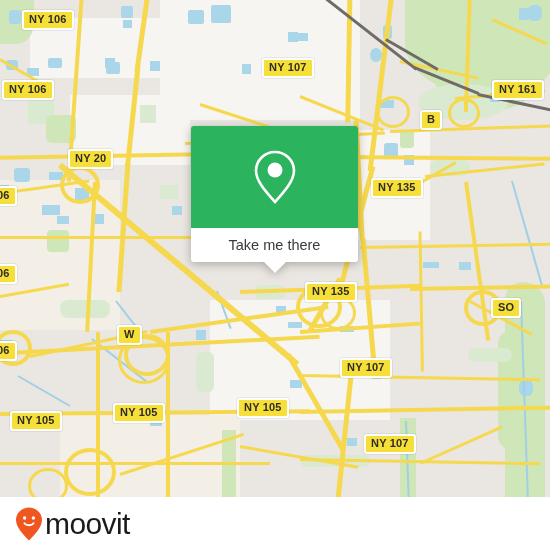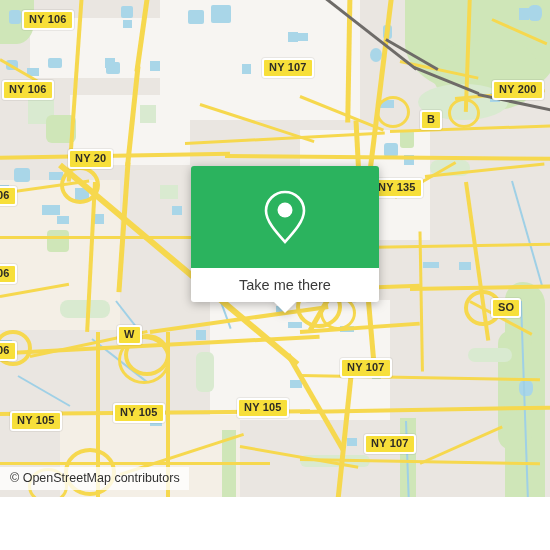--- a/index.html
+++ b/index.html
@@ -40,23 +40,22 @@
     line-height:13px;
     padding:1px 5px 2px 5px;
     white-space:nowrap;
     box-shadow:0 0 0 1px rgba(0,0,0,.06);
     letter-spacing:.2px;
   }
   .shield.sq{padding:1px 5px 2px 5px;}
 
   
   .popup{
-    position:absolute;left:191px;top:126px;width:188px;
+    position:absolute;left:191px;top:126px;width:167px;
     filter:drop-shadow(0 2px 5px rgba(0,0,0,.28));
-    margin-top:40px;
   }
   .popup-head{
     height:102px;background:#2bb35e;border-radius:3px 3px 0 0;
     display:flex;align-items:center;justify-content:center;
   }
   .popup-body{
     height:34px;background:#ffffff;border-radius:0 0 3px 3px;
     display:flex;align-items:center;justify-content:center;
   }
   .popup-body span{font-size:14.5px;color:#3a3a3a;}
@@ -250,21 +249,21 @@
       <div class="patch" style="left:28px;top:468px;width:34px;height:30px;border:3px solid #f6d84e;border-radius:50%;background:transparent;"></div>
 
       <div class="rail" style="left:322px;top:-6px;width:120px;height:2.5px;transform:rotate(38deg);"></div>
       <div class="rail" style="left:414px;top:66px;width:70px;height:2.5px;transform:rotate(22deg);"></div>
       <div class="rail" style="left:478px;top:93px;width:80px;height:2.5px;transform:rotate(12deg);"></div>
       <div class="rail" style="left:386px;top:38px;width:60px;height:2.5px;transform:rotate(30deg);"></div>
 
       <div id="shields">
           <div class="shield" style="left: 22px; top: 10px;">NY 106</div>
           <div class="shield" style="left: 262px; top: 58px;">NY 107</div>
-          <div class="shield" style="left: 492px; top: 80px;">NY 200</div>
+          <div class="shield" style="left: 492px; top: 80px;">NY 161</div>
           <div class="shield sq" style="left: 420px; top: 110px;">B</div>
           <div class="shield" style="left: 2px; top: 80px;">NY 106</div>
           <div class="shield" style="left: 68px; top: 149px;">NY 20</div>
           <div class="shield" style="left: 371px; top: 178px;">NY 135</div>
           <div class="shield sq" style="left: -10px; top: 186px;">06</div>
           <div class="shield sq" style="left: -10px; top: 264px;">06</div>
           <div class="shield" style="left: 305px; top: 282px;">NY 135</div>
           <div class="shield sq" style="left: 491px; top: 298px;">SO</div>
           <div class="shield sq" style="left: 117px; top: 325px;">W</div>
           <div class="shield sq" style="left: -10px; top: 341px;">06</div>
@@ -281,20 +280,28 @@
             <path d="M24 4 C13.5 4 5 12.4 5 22.8 C5 33 15 44 24 54 C33 44 43 33 43 22.8 C43 12.4 34.5 4 24 4 Z" fill="none" stroke="#ffffff" stroke-width="2.6"></path>
             <circle cx="24" cy="22" r="7.5" fill="#ffffff"></circle>
           </svg>
         </div>
         <div class="popup-body">
           <span>Take me there</span>
         </div>
         <div class="popup-tail"></div>
       </div>
 
-      <div class="attrib">© OpenStreetMap contributors</div>
     </div>
   </div>
 
   <div class="footer-hairline"></div>
   <div class="footer">
+    <div class="brand">
+      <svg width="30" height="36" viewBox="0 0 30 36">
+        <path d="M15 1.5 C7.8 1.5 2 7.1 2 14 C2 21.5 10.2 29.5 15 34.5 C19.8 29.5 28 21.5 28 14 C28 7.1 22.2 1.5 15 1.5 Z" fill="#ef5620"></path>
+        <circle cx="10.6" cy="12" r="1.7" fill="#ffffff"></circle>
+        <circle cx="19.4" cy="12" r="1.7" fill="#ffffff"></circle>
+        <path d="M10.4 17.2 C12.2 19.9 17.8 19.9 19.6 17.2" fill="none" stroke="#ffffff" stroke-width="1.8" stroke-linecap="round"></path>
+      </svg>
+      <span class="brand-word">moovit</span>
+    </div>
   </div>
 </div>
 
 </body></html>

